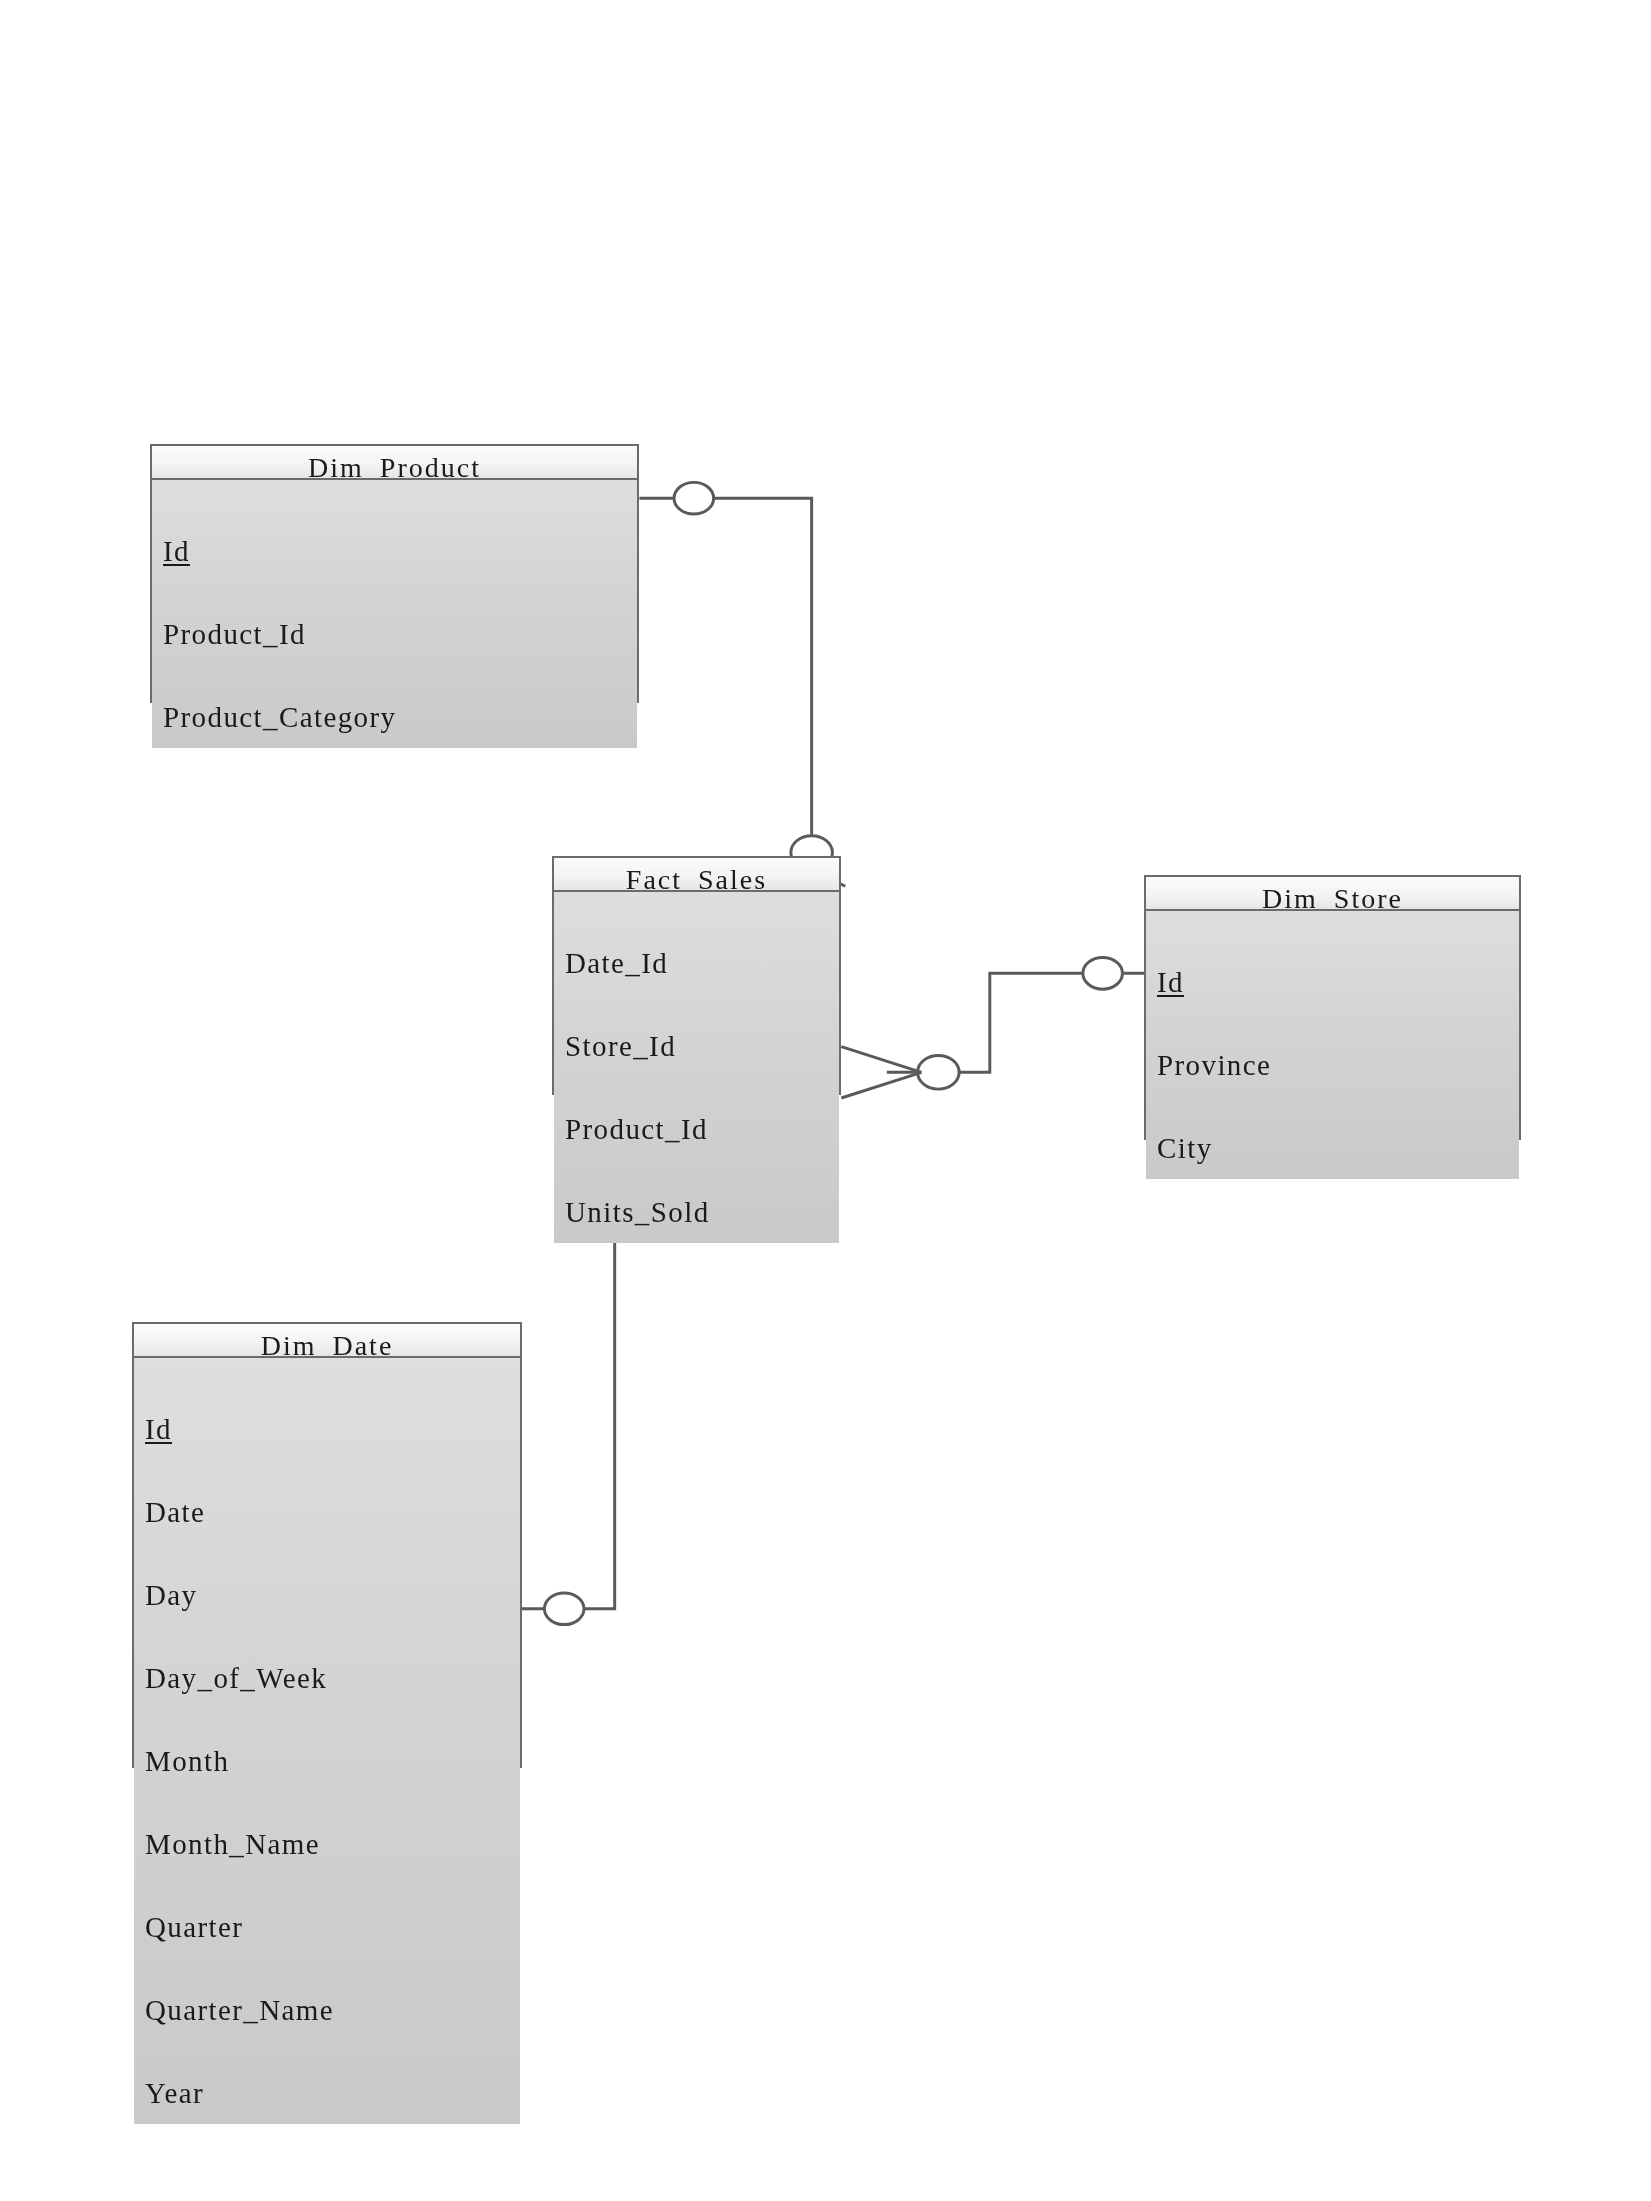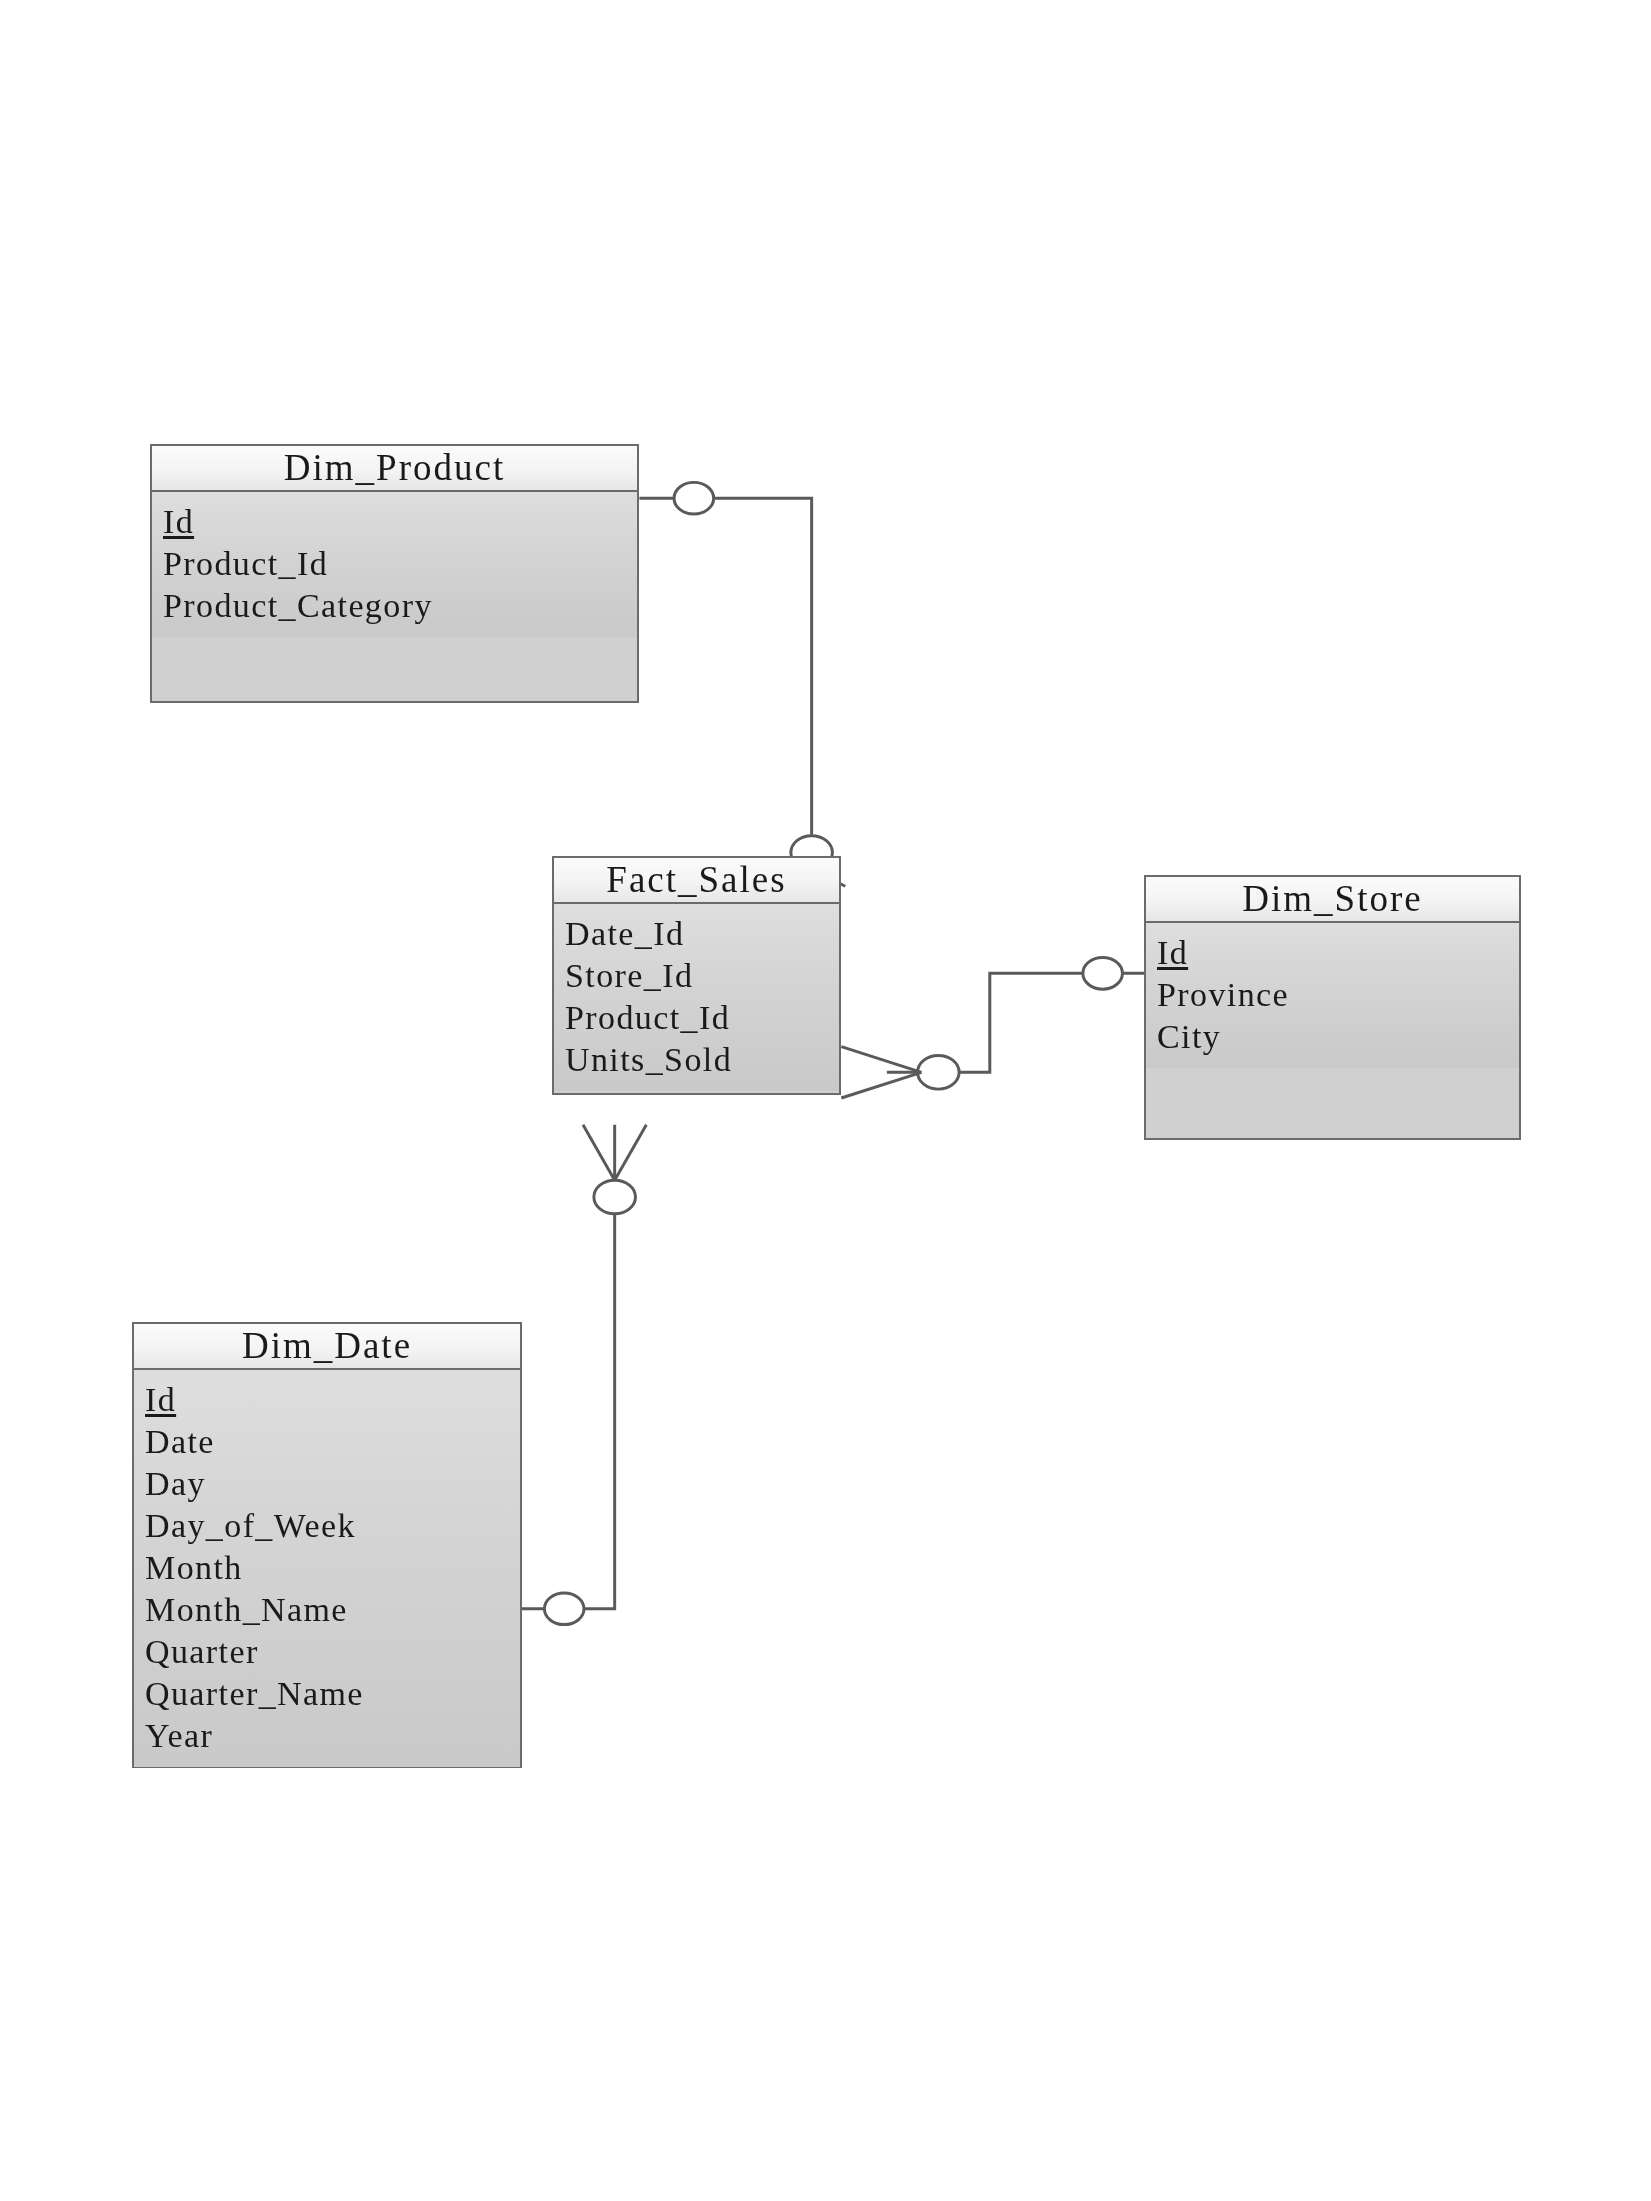--- a/index.html
+++ b/index.html
@@ -28,42 +28,43 @@
   }
   .entity {
     position: absolute;
     box-sizing: border-box;
     border: 2px solid #6b6b6b;
     background: #d0d0d0;
     box-shadow: 0 0 0 0 rgba(0,0,0,0);
   }
   .entity-header {
     box-sizing: border-box;
-    height: 46px;
+    height: 34px;
     line-height: 44px;
     text-align: center;
     background: linear-gradient(to bottom, #fbfbfb 0%, #f4f4f4 55%, #e6e6e6 100%);
     border-bottom: 2px solid #6b6b6b;
-    font-size: 37px;
+    font-size: 28px;
     letter-spacing: 2px;
     color: #1a1a1a;
     white-space: nowrap;
     overflow: hidden;
   }
   .entity-body {
     box-sizing: border-box;
     padding: 9px 0 10px 11px;
     background: linear-gradient(to bottom, #dedede 0%, #d4d4d4 40%, #c9c9c9 100%);
   }
   .field {
-    font-size: 34px;
+    font-size: 29px;
     line-height: 42px;
     letter-spacing: 1.4px;
     color: #1a1a1a;
     white-space: nowrap;
+    margin-top: 41px;
   }
   .field.pk {
     text-decoration: underline;
     text-underline-offset: 3px;
   }
 </style>
 </head>
 <body>
 
 <div id="canvas">

